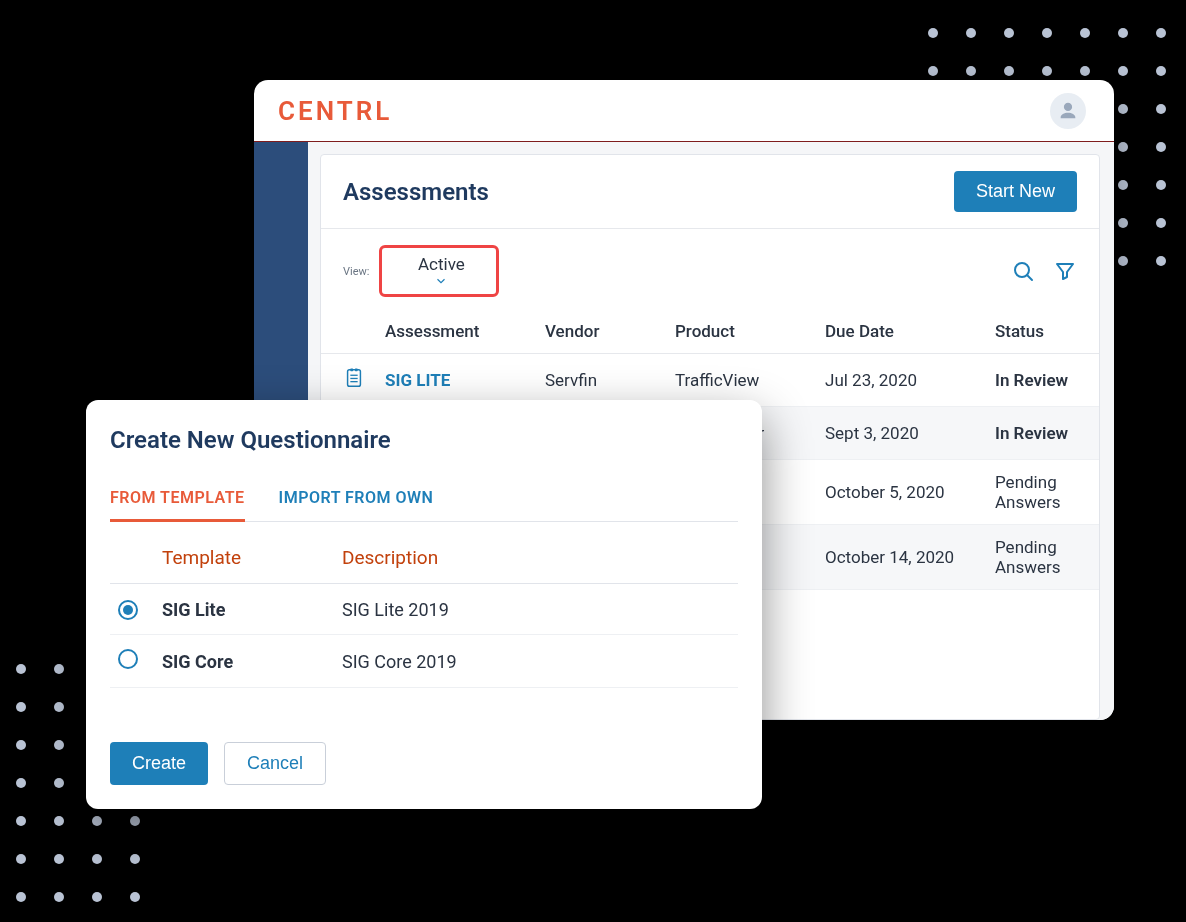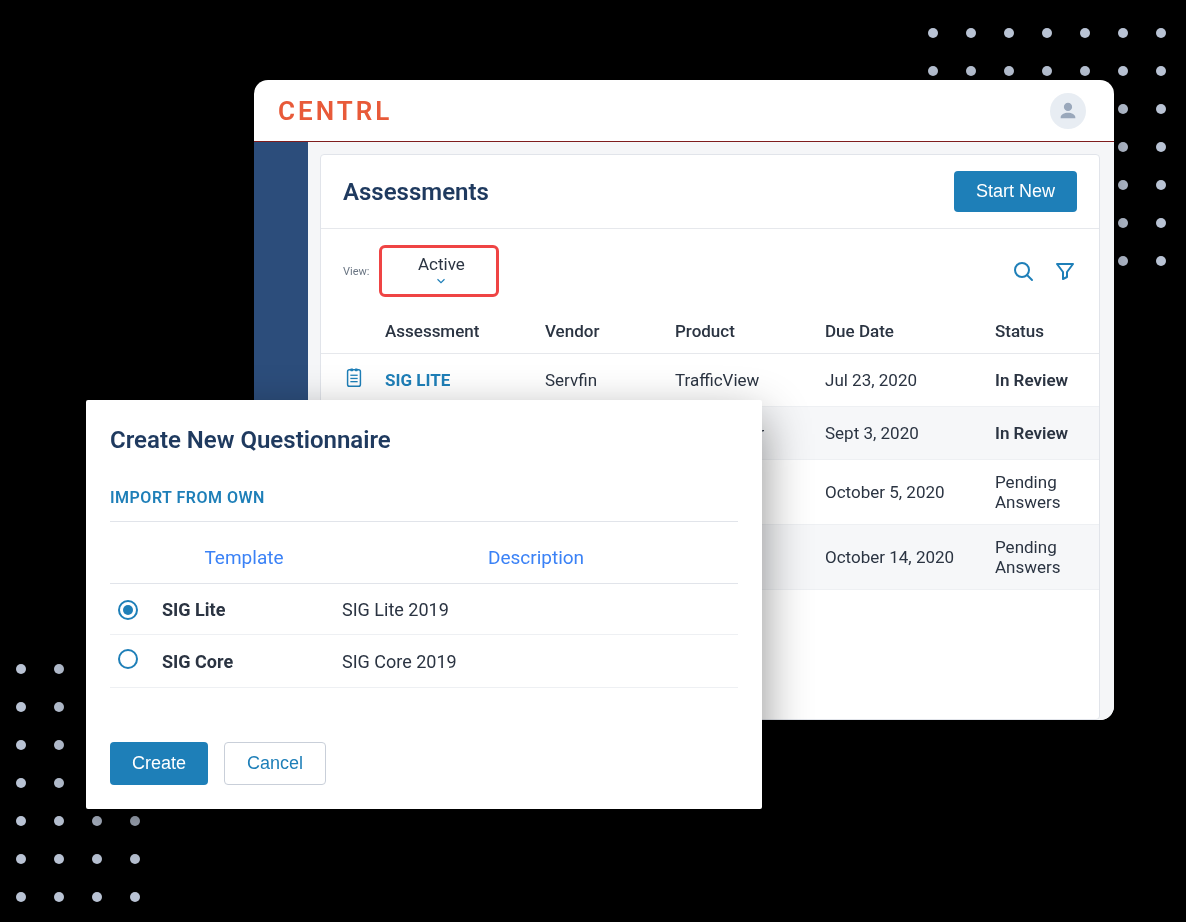--- a/index.html
+++ b/index.html
@@ -161,21 +161,21 @@
   .status-pending { color: #8a93a0; }
   .doc-ico { width: 22px; height: 24px; }
 
   
   .modal {
     position: absolute;
     top: 400px;
     left: 86px;
     width: 676px;
     background: #fff;
-    border-radius: 2px;
+    border-radius: 12px;
     box-shadow: 0 18px 48px rgba(0,0,0,0.45);
     padding: 26px 24px 24px 24px;
   }
   .modal-title {
     font-size: 24px;
     font-weight: 600;
     color: #1f3a5f;
     margin-bottom: 26px;
   }
   .tabs {
@@ -203,23 +203,23 @@
   }
   .tab-inactive { color: #1e7fb8; }
 
   table.templates {
     width: 100%;
     border-collapse: collapse;
     font-size: 18px;
     margin-top: 6px;
   }
   table.templates th {
-    text-align: center;
+    text-align: left;
     font-weight: 400;
-    color: #3b82f6;
+    color: #c2410c;
     padding: 18px 8px 14px 8px;
     border-bottom: 1px solid #e1e4ea;
     font-size: 19px;
   }
   table.templates th:first-child { width: 44px; }
   table.templates th:nth-child(2) { width: 180px; }
   table.templates td {
     padding: 14px 8px;
     border-bottom: 1px solid #eef0f3;
     color: #2b3442;
@@ -435,20 +435,21 @@
             </tbody>
         </table>
       </div>
     </div>
   </div>
 </div>
 
 <div class="modal">
   <div class="modal-title">Create New Questionnaire</div>
   <div class="tabs">
+    <div class="tab tab-active">FROM TEMPLATE</div>
     <div class="tab tab-inactive">IMPORT FROM OWN</div>
   </div>
   <table class="templates">
     <thead>
       <tr>
         <th></th>
         <th>Template</th>
         <th>Description</th>
       </tr>
     </thead>

